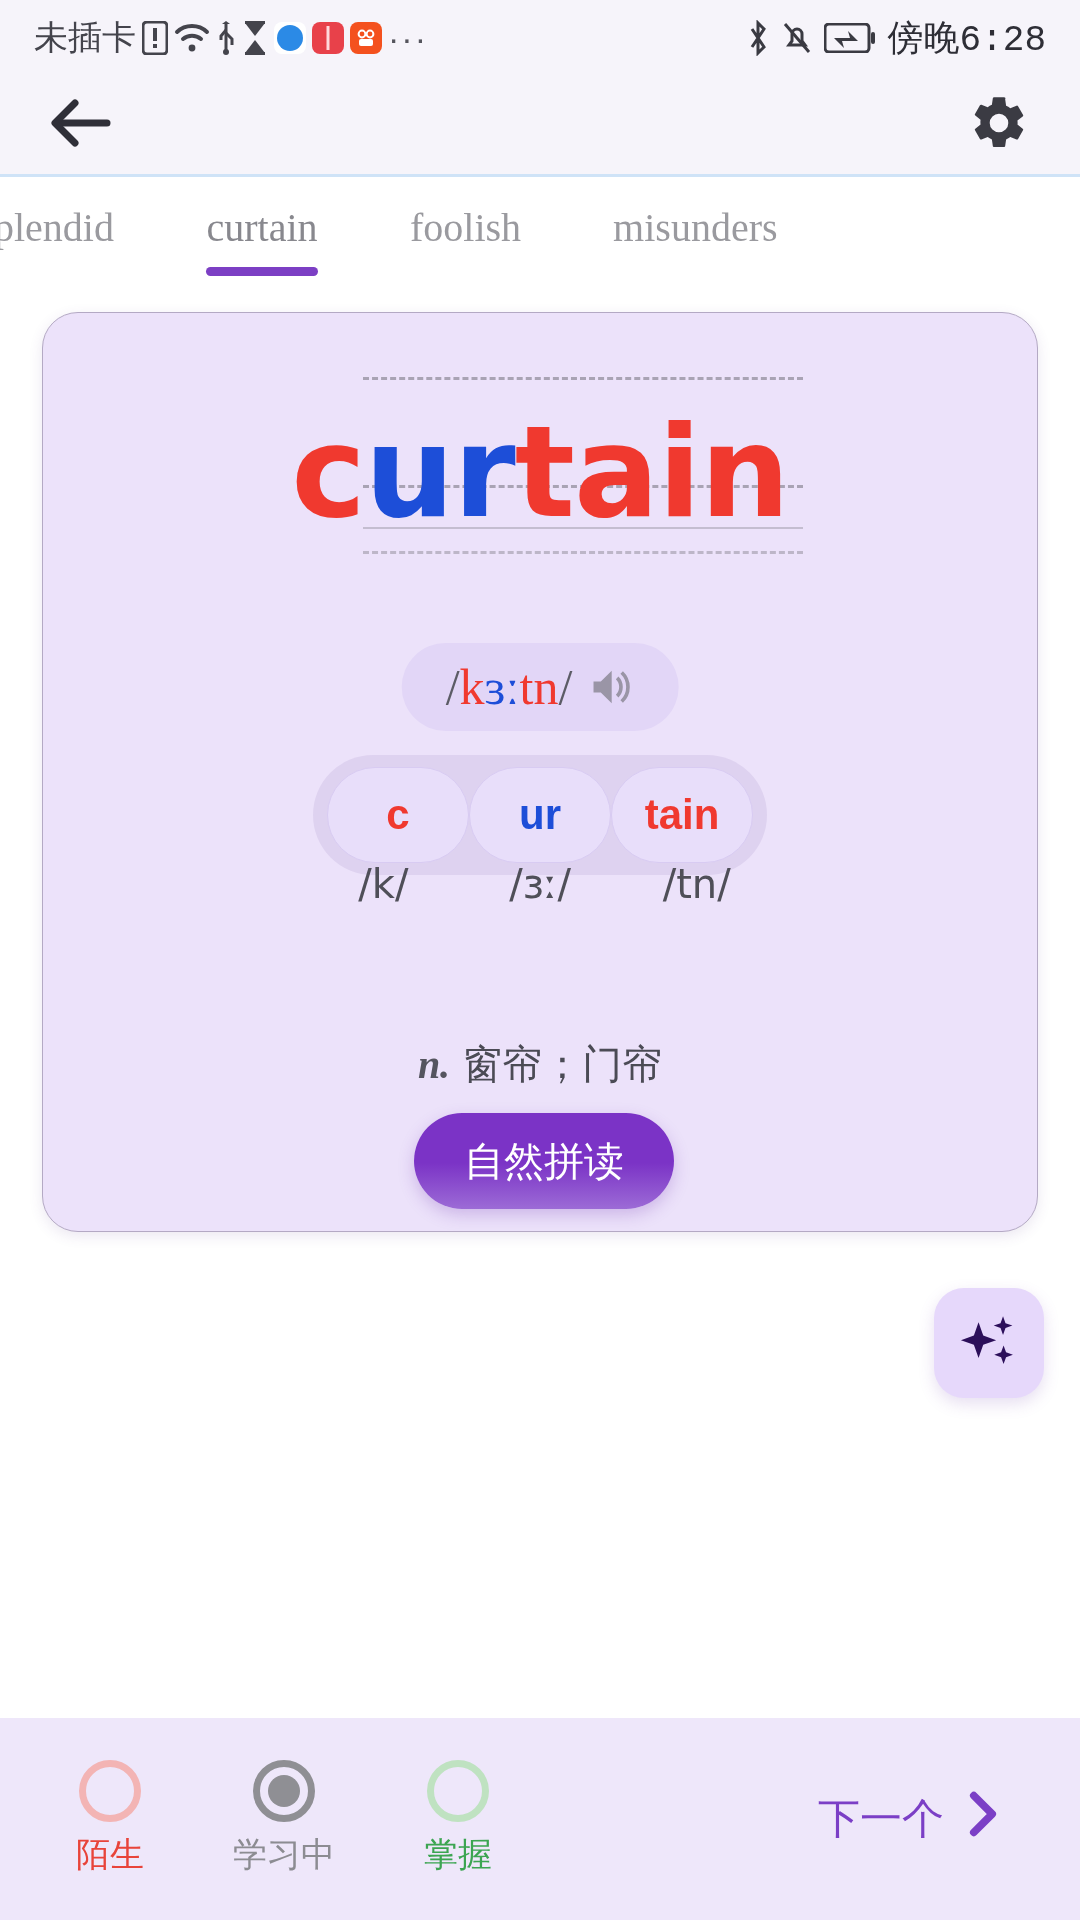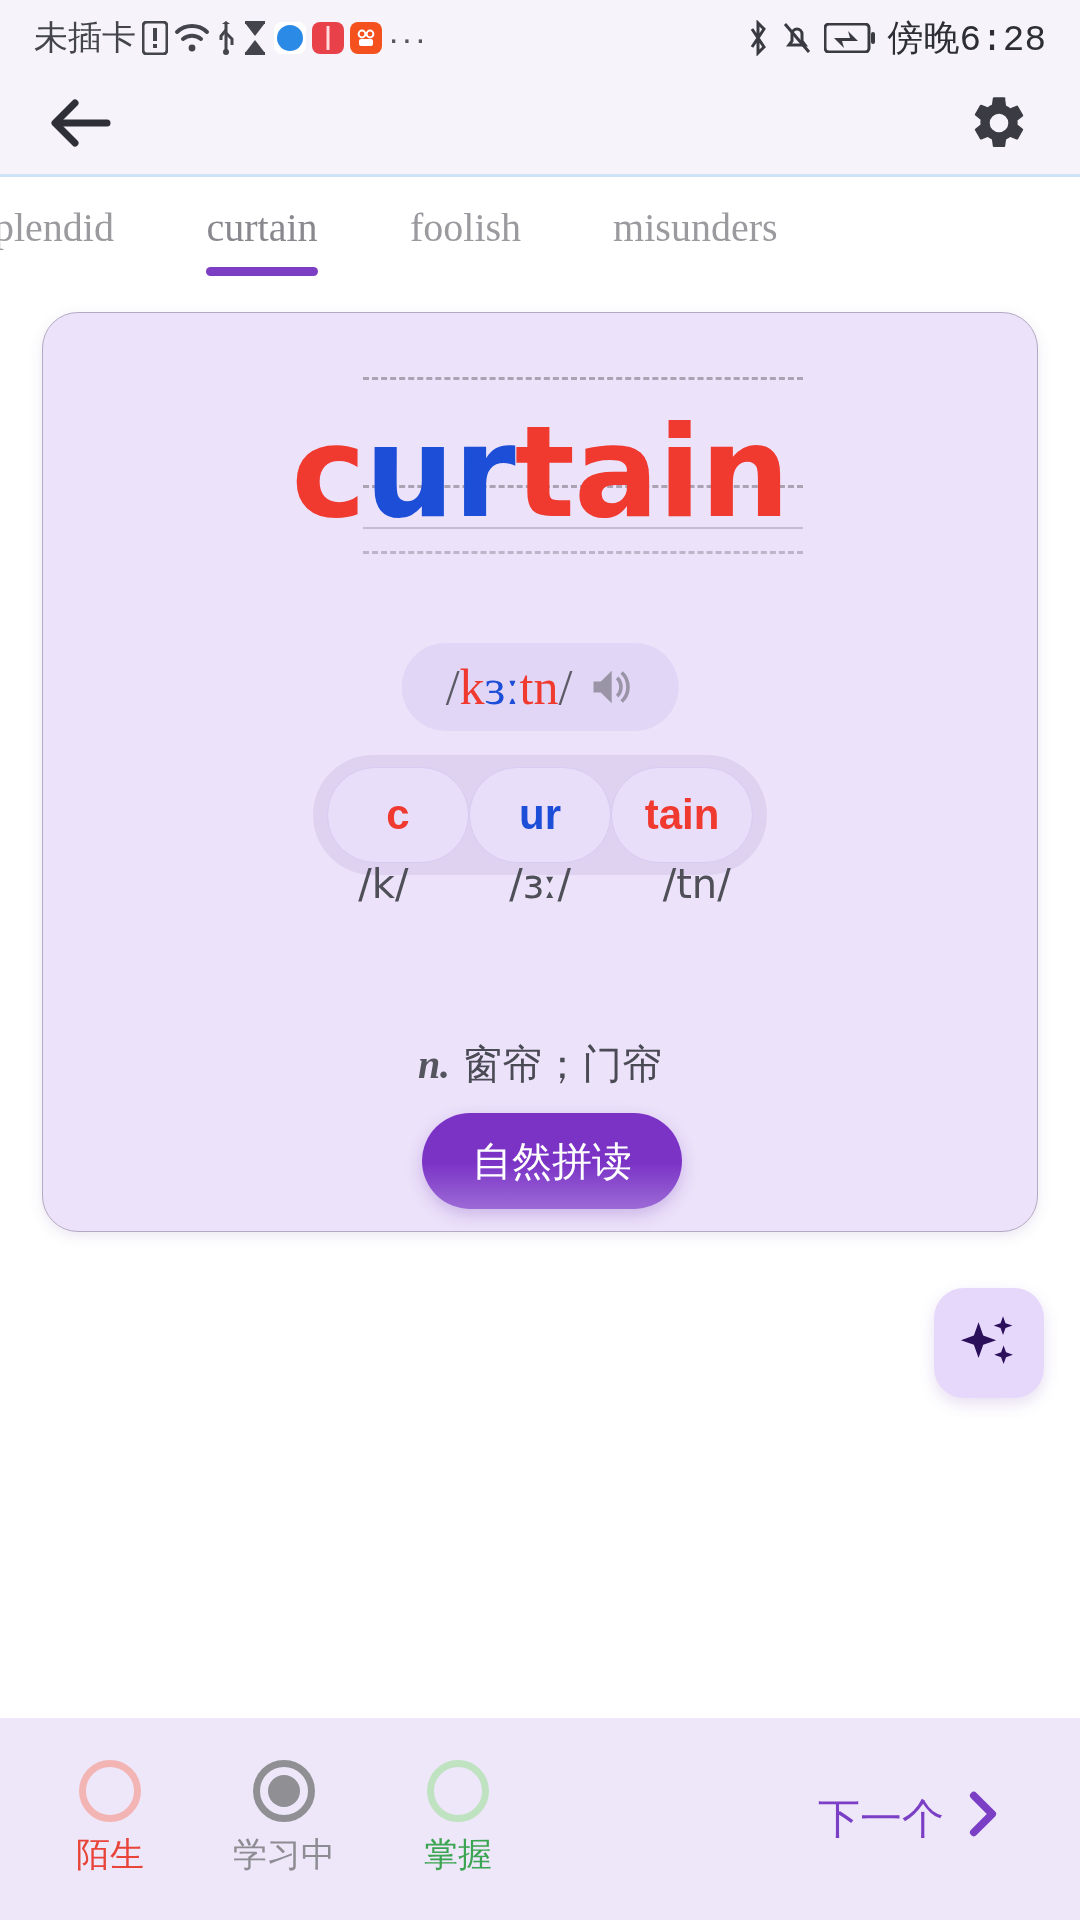--- a/index.html
+++ b/index.html
@@ -174,21 +174,21 @@
     text-align: center; font-size: 40px; color: #4b4b55;
     font-family: "DejaVu Sans", "Liberation Sans", sans-serif;
   }
   .pos {
     font-family: "Liberation Serif", "DejaVu Serif", serif;
     font-style: italic; font-weight: 700; color: #55555f; margin-right: 12px;
   }
 
   
   .actions {
-    position: absolute; left: 12px; top: 800px; width: 100%;
+    position: absolute; left: 4px; top: 800px; width: 100%;
     display: flex; justify-content: center; gap: 106px;
   }
   .btn {
     width: 260px; height: 96px; border-radius: 48px;
     display: flex; align-items: center; justify-content: center;
     font-size: 40px; cursor: pointer;
   }
   .btn-primary {
     background: linear-gradient(180deg, #7b33c6 0%, #7b33c6 52%, #9c6bd6 100%);
     color: #ffffff;

